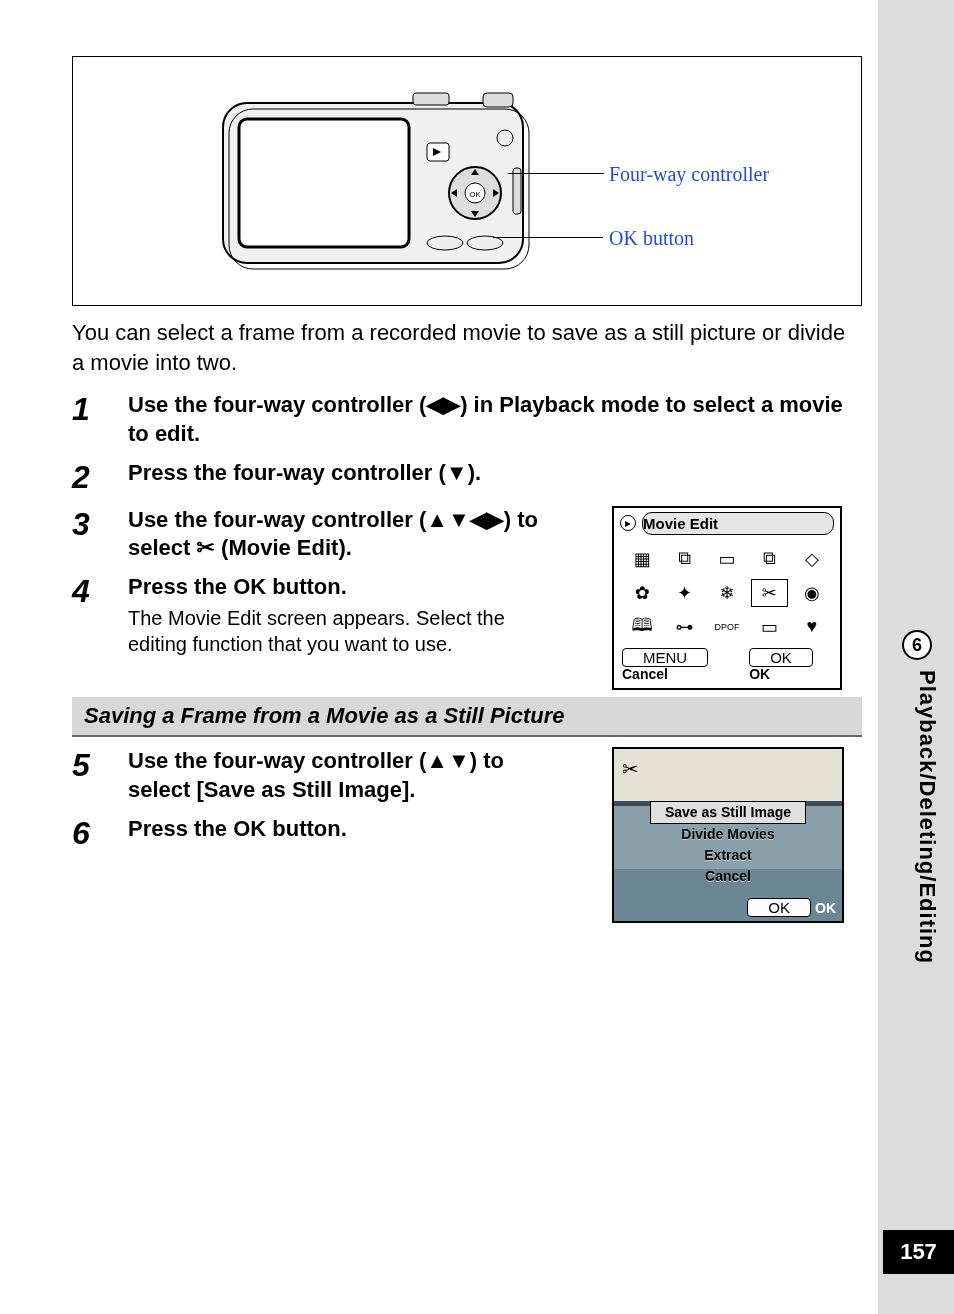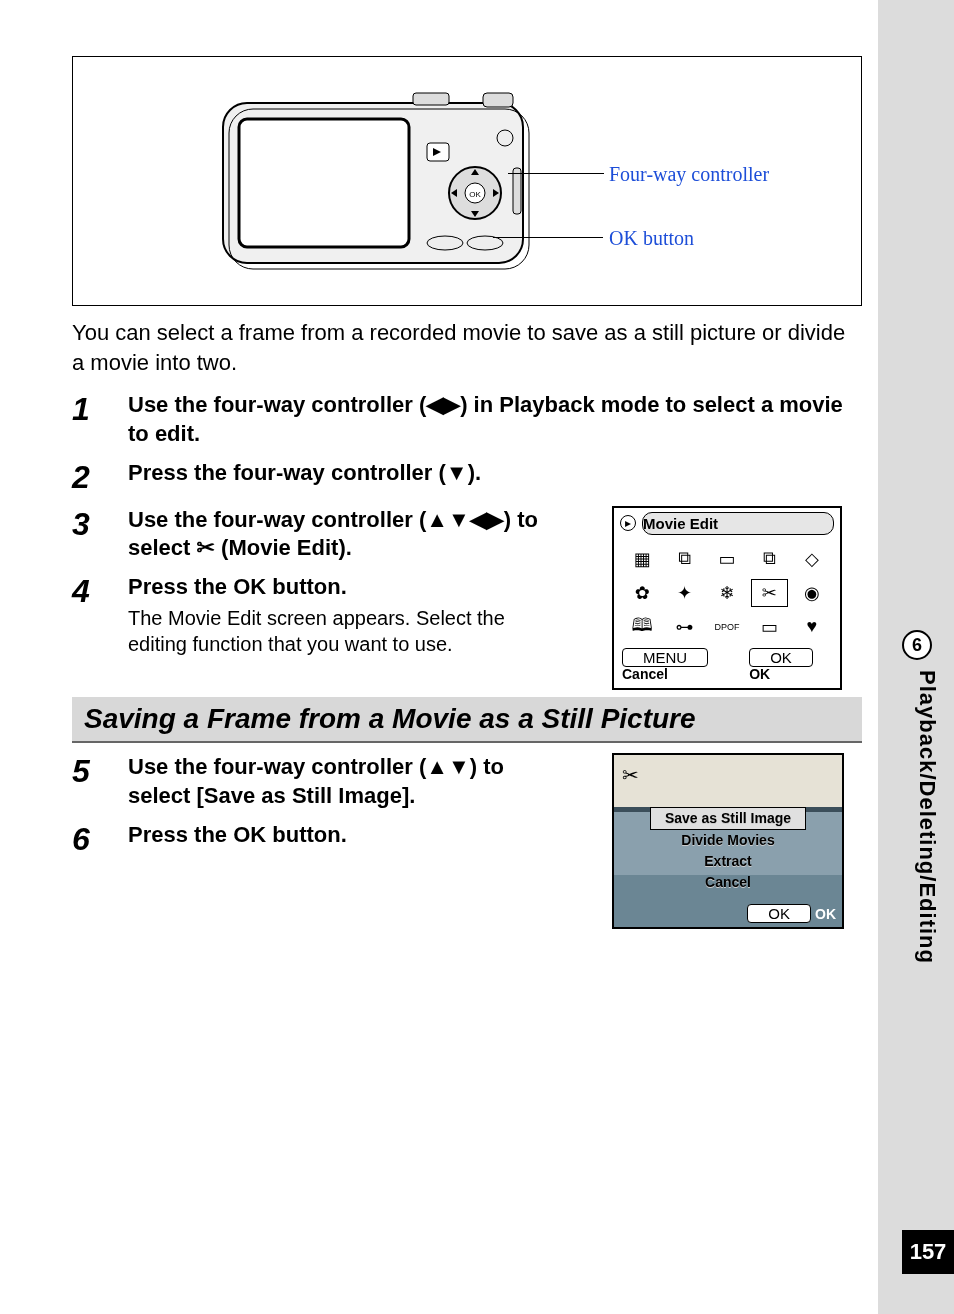--- a/index.html
+++ b/index.html
@@ -14,42 +14,42 @@
   .section-header { background: #3a3a3a; color: #fff; font-size: 28px; font-weight: bold; padding: 8px 14px; margin-top: 24px; }
   .intro { font-size: 22px; line-height: 1.35; margin-top: 12px; }
   .steps { margin-top: 14px; }
   .step { display: flex; margin-top: 10px; }
   .step-num { font-size: 32px; font-weight: bold; font-style: italic; width: 56px; flex-shrink: 0; }
   .step-body { flex: 1; }
   .step-title { font-size: 22px; font-weight: bold; line-height: 1.3; }
   .step-desc { font-size: 20px; margin-top: 4px; line-height: 1.3; }
   .tri { font-family: Arial; }
   .scissors { font-size: 22px; }
-  .sub-header { background: #d8d8d8; font-size: 28px; font-weight: bold; font-style: italic; padding: 6px 12px; margin-top: 40px; border-bottom: 2px solid #666; }
+  .sub-header { background: #d8d8d8; font-size: 22px; font-weight: bold; font-style: italic; padding: 6px 12px; margin-top: 40px; border-bottom: 2px solid #666; }
   .mode-palette { position: absolute; left: 540px; top: 0; width: 230px; border: 2px solid #000; background: #fff; }
   .palette-title-row { display:flex; align-items:center; gap:6px; padding:4px 6px; }
   .palette-title-pill { flex:1; background:#e6e6e6; border:1px solid #000; border-radius:10px; font-size:15px; font-weight:bold; padding:2px 0; }
   .palette-grid { display:grid; grid-template-columns: repeat(5, 1fr); gap:6px; padding:6px 10px 4px 10px; }
   .palette-cell { height:28px; display:flex; align-items:center; justify-content:center; font-size:18px; }
   .palette-cell.sel { border:1.5px solid #000; background:#fff; }
   .palette-footer { display:flex; align-items:center; justify-content:space-between; padding:4px 8px 6px 8px; font-size:14px; font-weight:bold; }
   .pill-btn { border:1px solid #000; border-radius:4px; padding:0 20px; font-size:15px; font-weight:normal; background:#fff; }
   .step3-wrap { position: relative; }
   .step3-left { width: 490px; }
   .review-screen { position:absolute; left:540px; top:0; width:232px; height:176px; border:2px solid #000; background: linear-gradient(#e6e2d6 0 30%, #3b4e5a 30% 33%, #8aa0ad 33% 70%, #6b8694 70% 100%); }
   .review-icon { position:absolute; left:8px; top:8px; font-size:20px; }
   .review-menu { position:absolute; left:16px; right:16px; top:52px; text-align:center; font-size:14px; font-weight:bold; line-height:1.5; text-shadow: 0 1px 0 #ccc; }
   .review-menu .sel { background:#e0e0e0; border:1px solid #000; display:inline-block; padding:0 14px; }
   .review-ok { position:absolute; right:6px; bottom:4px; font-size:14px; font-weight:bold; color:#fff; display:flex; align-items:center; gap:4px; }
   .review-ok .pill-btn { color:#000; }
   .step5-wrap { position:relative; margin-top:10px; }
   .step5-left { width:500px; }
   .side-badge { position:absolute; top:630px; right:22px; width:30px; height:30px; border:2px solid #000; border-radius:50%; background:#fff; display:flex; align-items:center; justify-content:center; font-weight:bold; font-size:18px; }
   .side-label { position:absolute; top:670px; right:14px; font-size:22px; font-weight:bold; writing-mode: vertical-rl; text-orientation: mixed; letter-spacing:1px; }
-  .page-num-box { position:absolute; right:0; bottom:40px; width:52px; height:44px; background:#000; color:#fff; font-size:22px; font-weight:bold; display:flex; align-items:center; justify-content:center; }
+  .page-num-box { position:absolute; right:0; bottom:40px; width:71px; height:44px; background:#000; color:#fff; font-size:22px; font-weight:bold; display:flex; align-items:center; justify-content:center; }
 </style>
 </head>
 <body>
 
 <div class="page">
   <div class="right-col"></div>
 
   <div class="side-badge">
     <span>6</span>
   </div>

